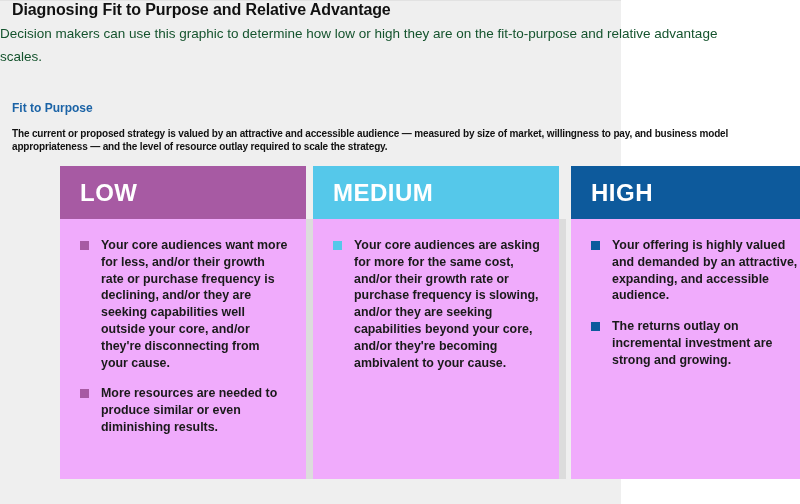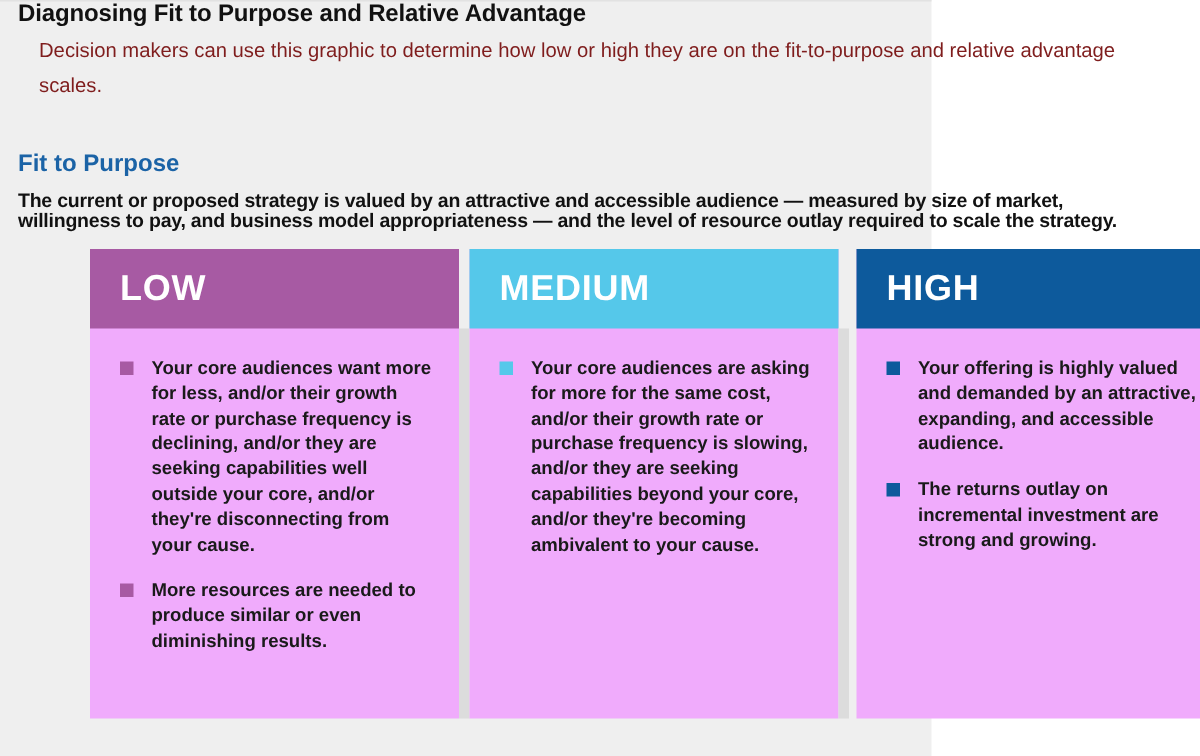--- a/index.html
+++ b/index.html
@@ -7,30 +7,30 @@
   body { font-family: "Liberation Sans", sans-serif; color: #111; position: relative; }
   .panel {
     position: absolute; left: 0; top: 0; width: 621px; height: 504px;
     background: #efefef; border-top: 1px solid #e2e2e2;
   }
   .title {
     position: absolute; left: 12px; top: 0px;
     font-size: 16px; font-weight: bold; color: #111; letter-spacing: -0.1px;
   }
   .subtitle {
-    position: absolute; left: 26px; top: 21px; width: 740px;
-    font-size: 13.5px; line-height: 23px; color: #7f1d1d;
+    position: absolute; left: 0; top: 21px; width: 740px;
+    font-size: 13.5px; line-height: 23px; color: #14532d;
   }
   .section-title {
     position: absolute; left: 12px; top: 100px;
-    font-size: 16px; font-weight: bold; color: #1b63a6;
+    font-size: 12px; font-weight: bold; color: #1b63a6;
   }
   .section-desc {
     position: absolute; left: 12px; top: 127px; width: 740px;
-    font-size: 13px; line-height: 12.5px; font-weight: bold; color: #111;
+    font-size: 10px; line-height: 12.5px; font-weight: bold; color: #111;
     letter-spacing: -0.15px;
   }
   .col {
     position: absolute; top: 165px; width: 246px; height: 313px;
     background: #f0abfc;
     margin-left: 48px;
   }
   .col .shadow {
     position: absolute; right: -7px; top: 53px; width: 7px; height: 260px; background: #dcdcdc;
   }

